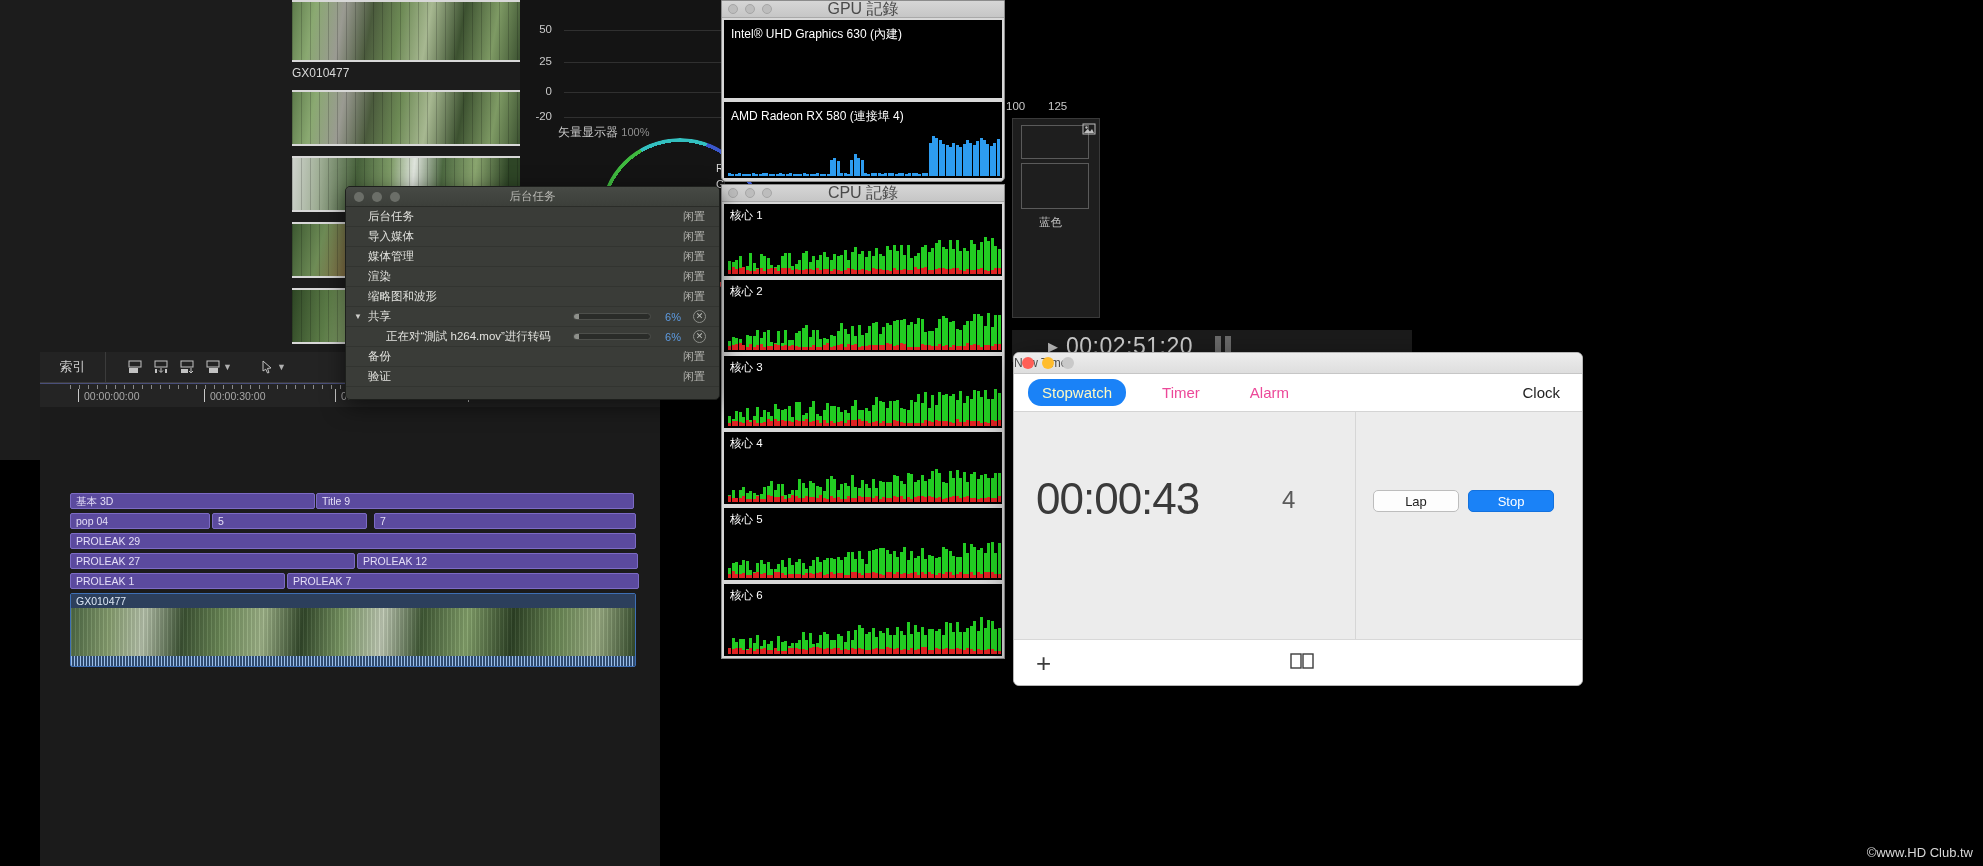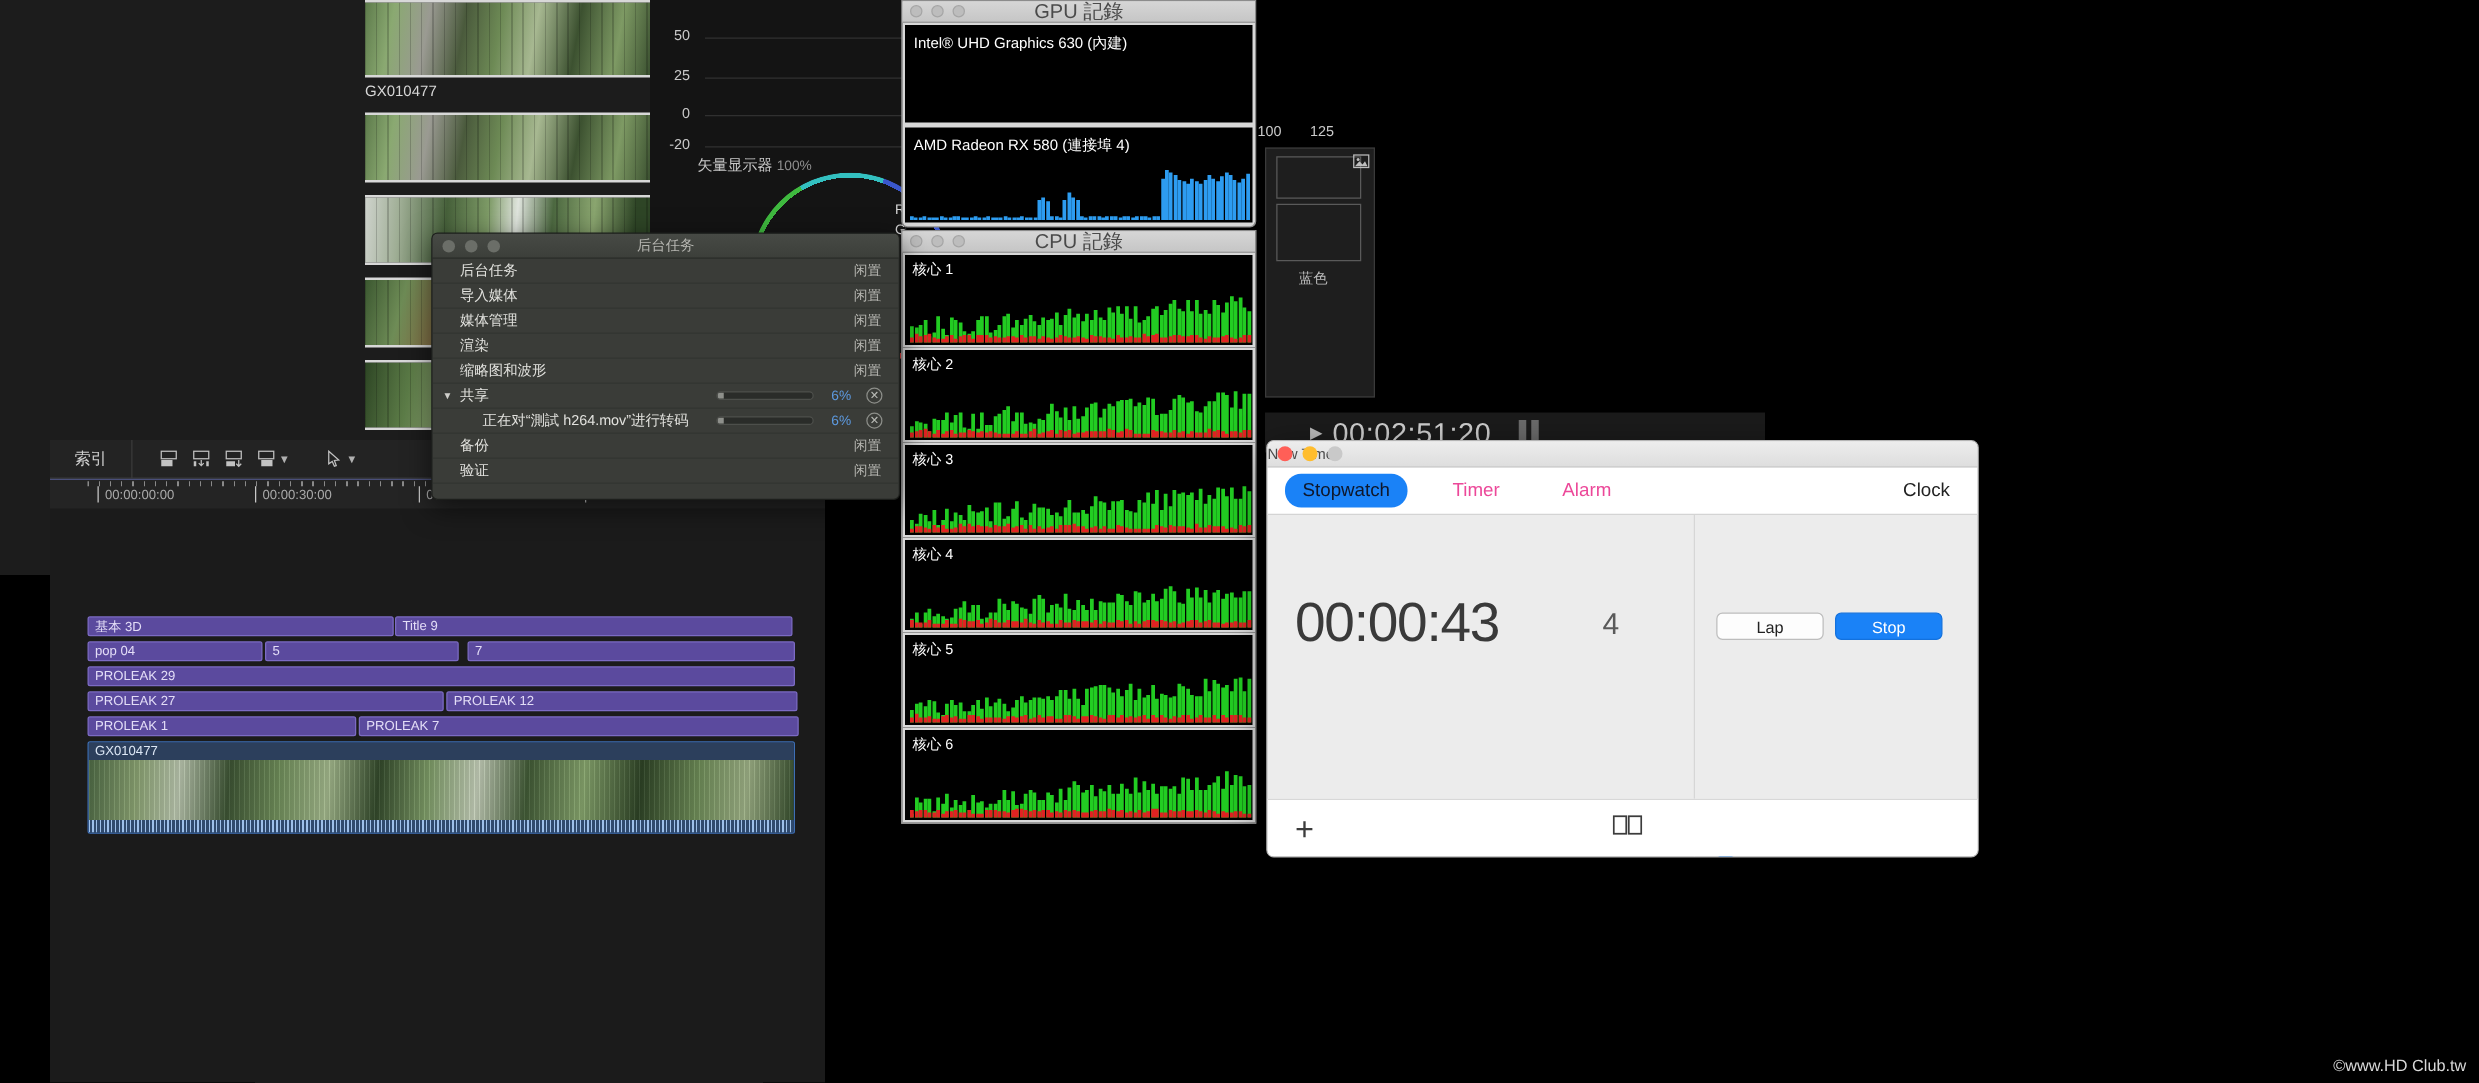--- a/index.html
+++ b/index.html
@@ -216,21 +216,21 @@
   }
   #sw-title .ttl { font-size: 12px; color: #4a4a4a; }
   .sw-dots { position: absolute; left: 8px; display: flex; gap: 8px; }
   .sw-dots i { width: 12px; height: 12px; border-radius: 50%; display: block; }
   .sw-dots i.r { background: #ff5f57; } .sw-dots i.y { background: #ffbd2e; } .sw-dots i.g { background: #c9c9c9; }
   #sw-tabs {
     height: 38px; background: #fff; border-bottom: 1px solid #d4d4d4;
     display: flex; align-items: center; padding: 0 14px; gap: 22px;
   }
   .sw-tab { font-size: 15px; color: #ec4899; padding: 5px 14px; border-radius: 13px; }
-  .sw-tab.active { background: #1a82f7; color: #0f172a; }
+  .sw-tab.active { background: #1a82f7; color: #fef9c3; }
   #sw-clock { margin-left: auto; font-size: 15px; color: #222; padding-right: 8px; }
   #sw-body { display: flex; height: 275px; }
   #sw-left { width: 342px; border-right: 1px solid #d6d6d6; position: relative; }
   #sw-time {
     position: absolute; left: 22px; top: 62px;
     font-size: 44px; color: #3a3a3a; letter-spacing: -1px;
   }
   #sw-frac { position: absolute; left: 268px; top: 74px; font-size: 24px; color: #5a5a5a; }
   #sw-right { flex: 1; position: relative; }
   .sw-btn {

